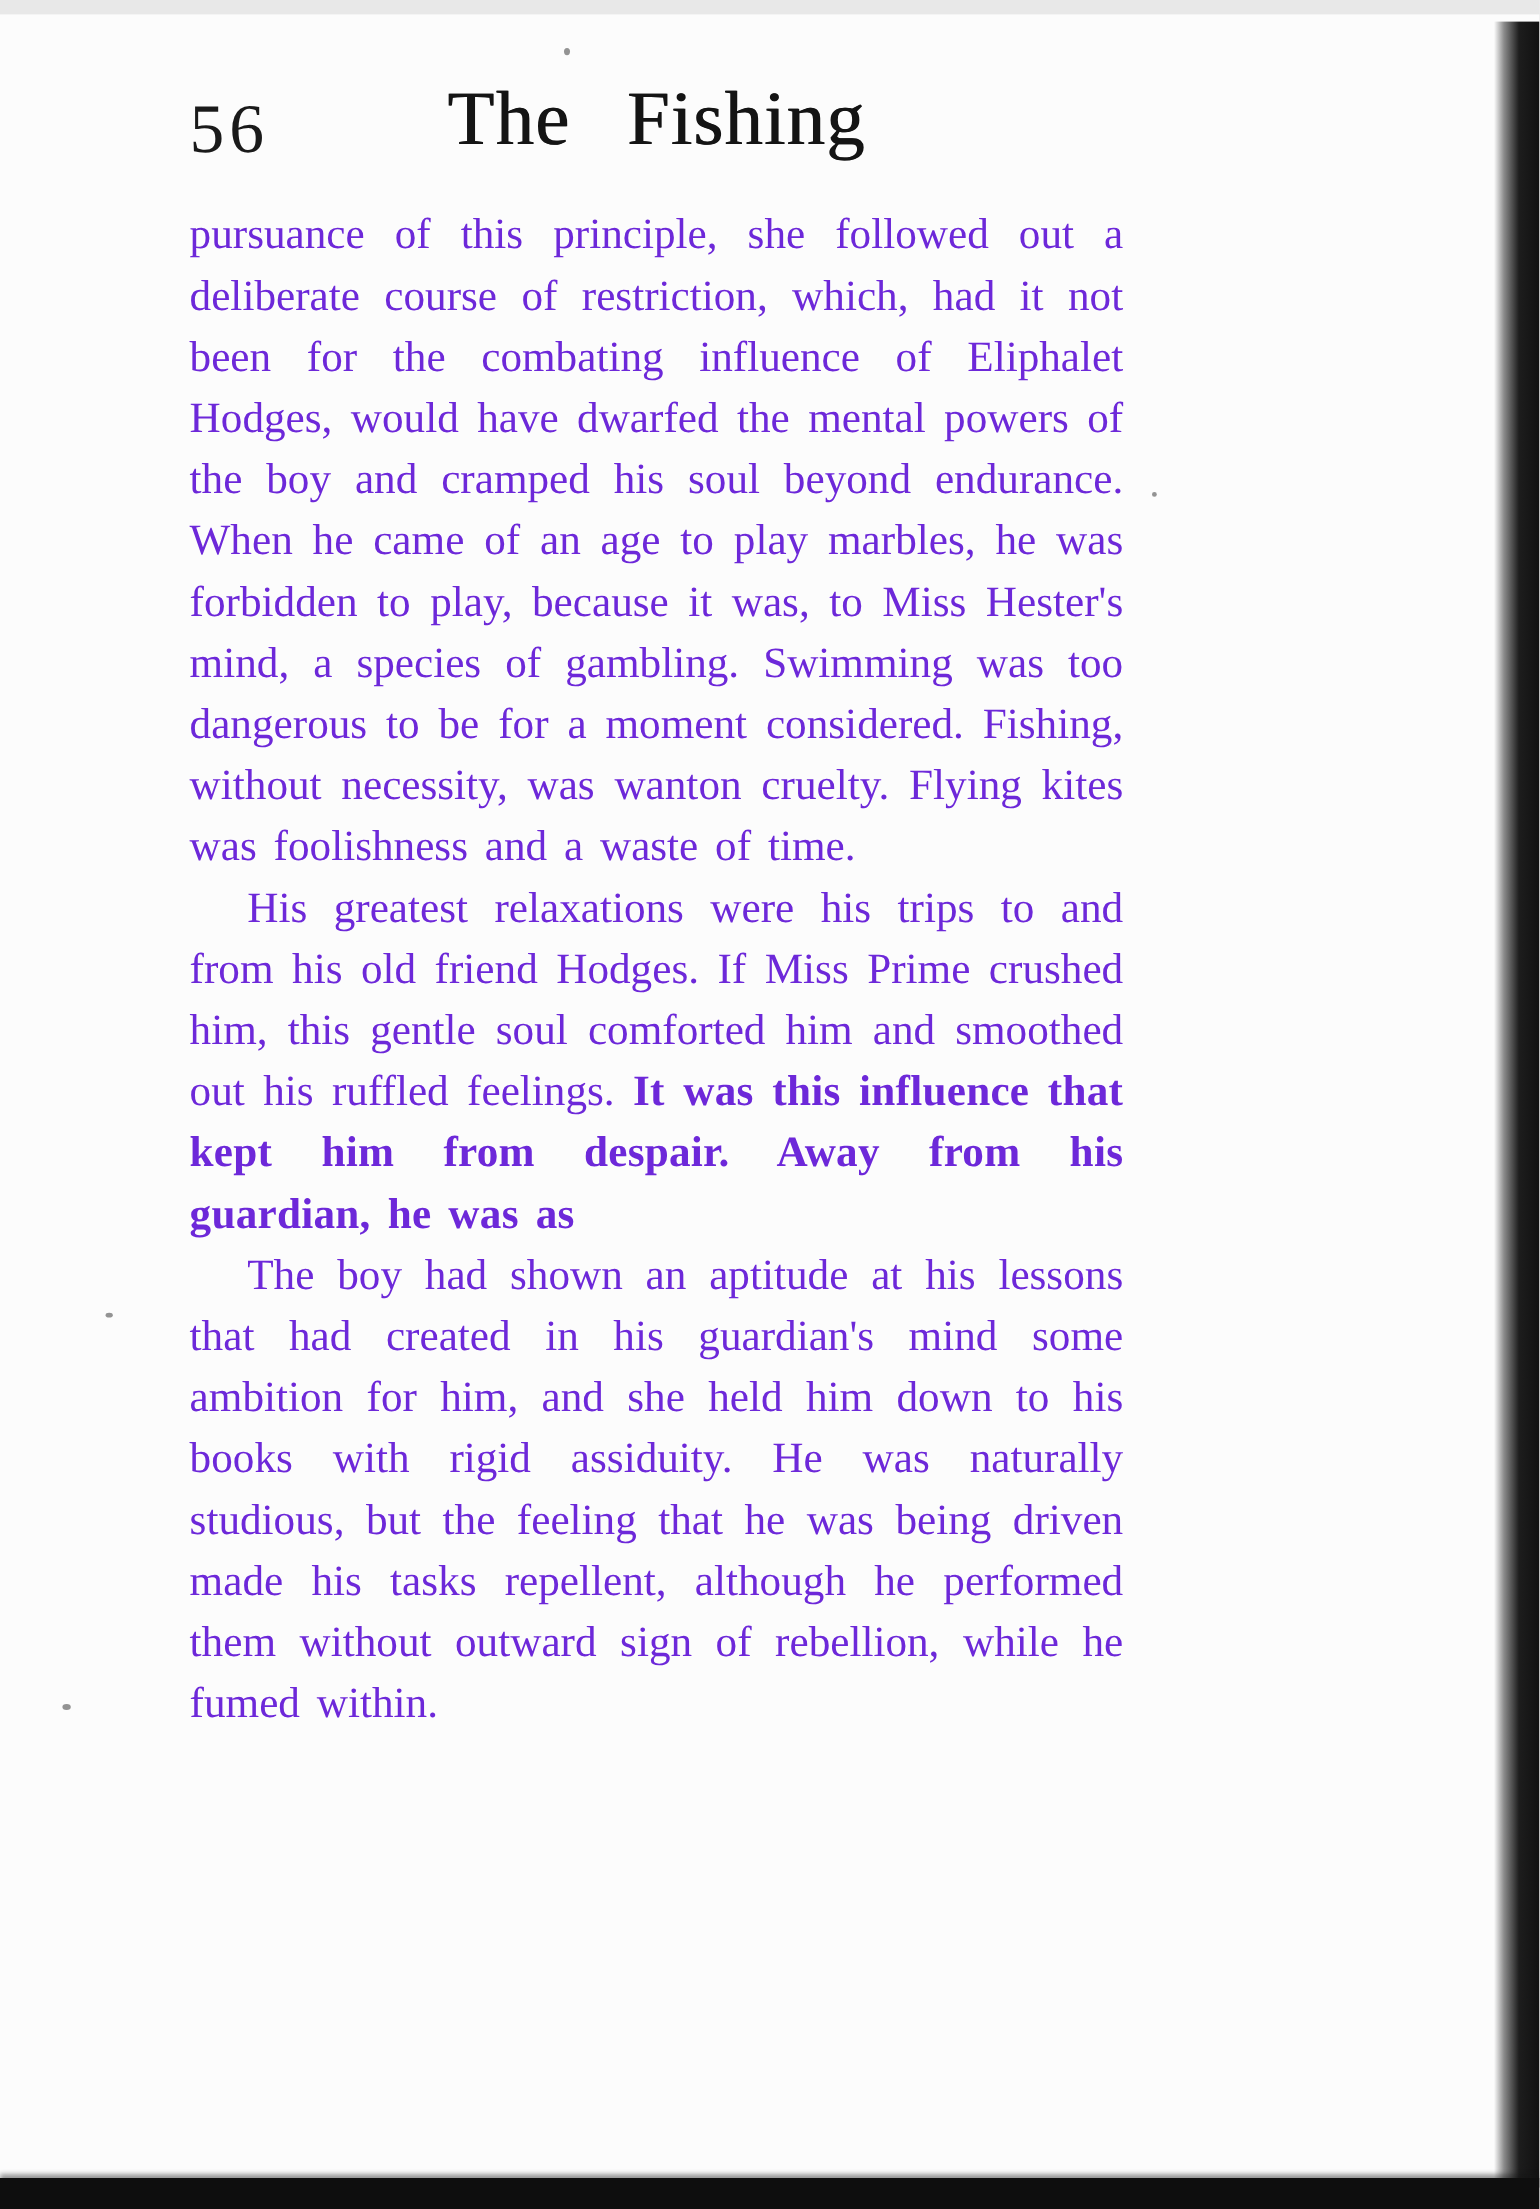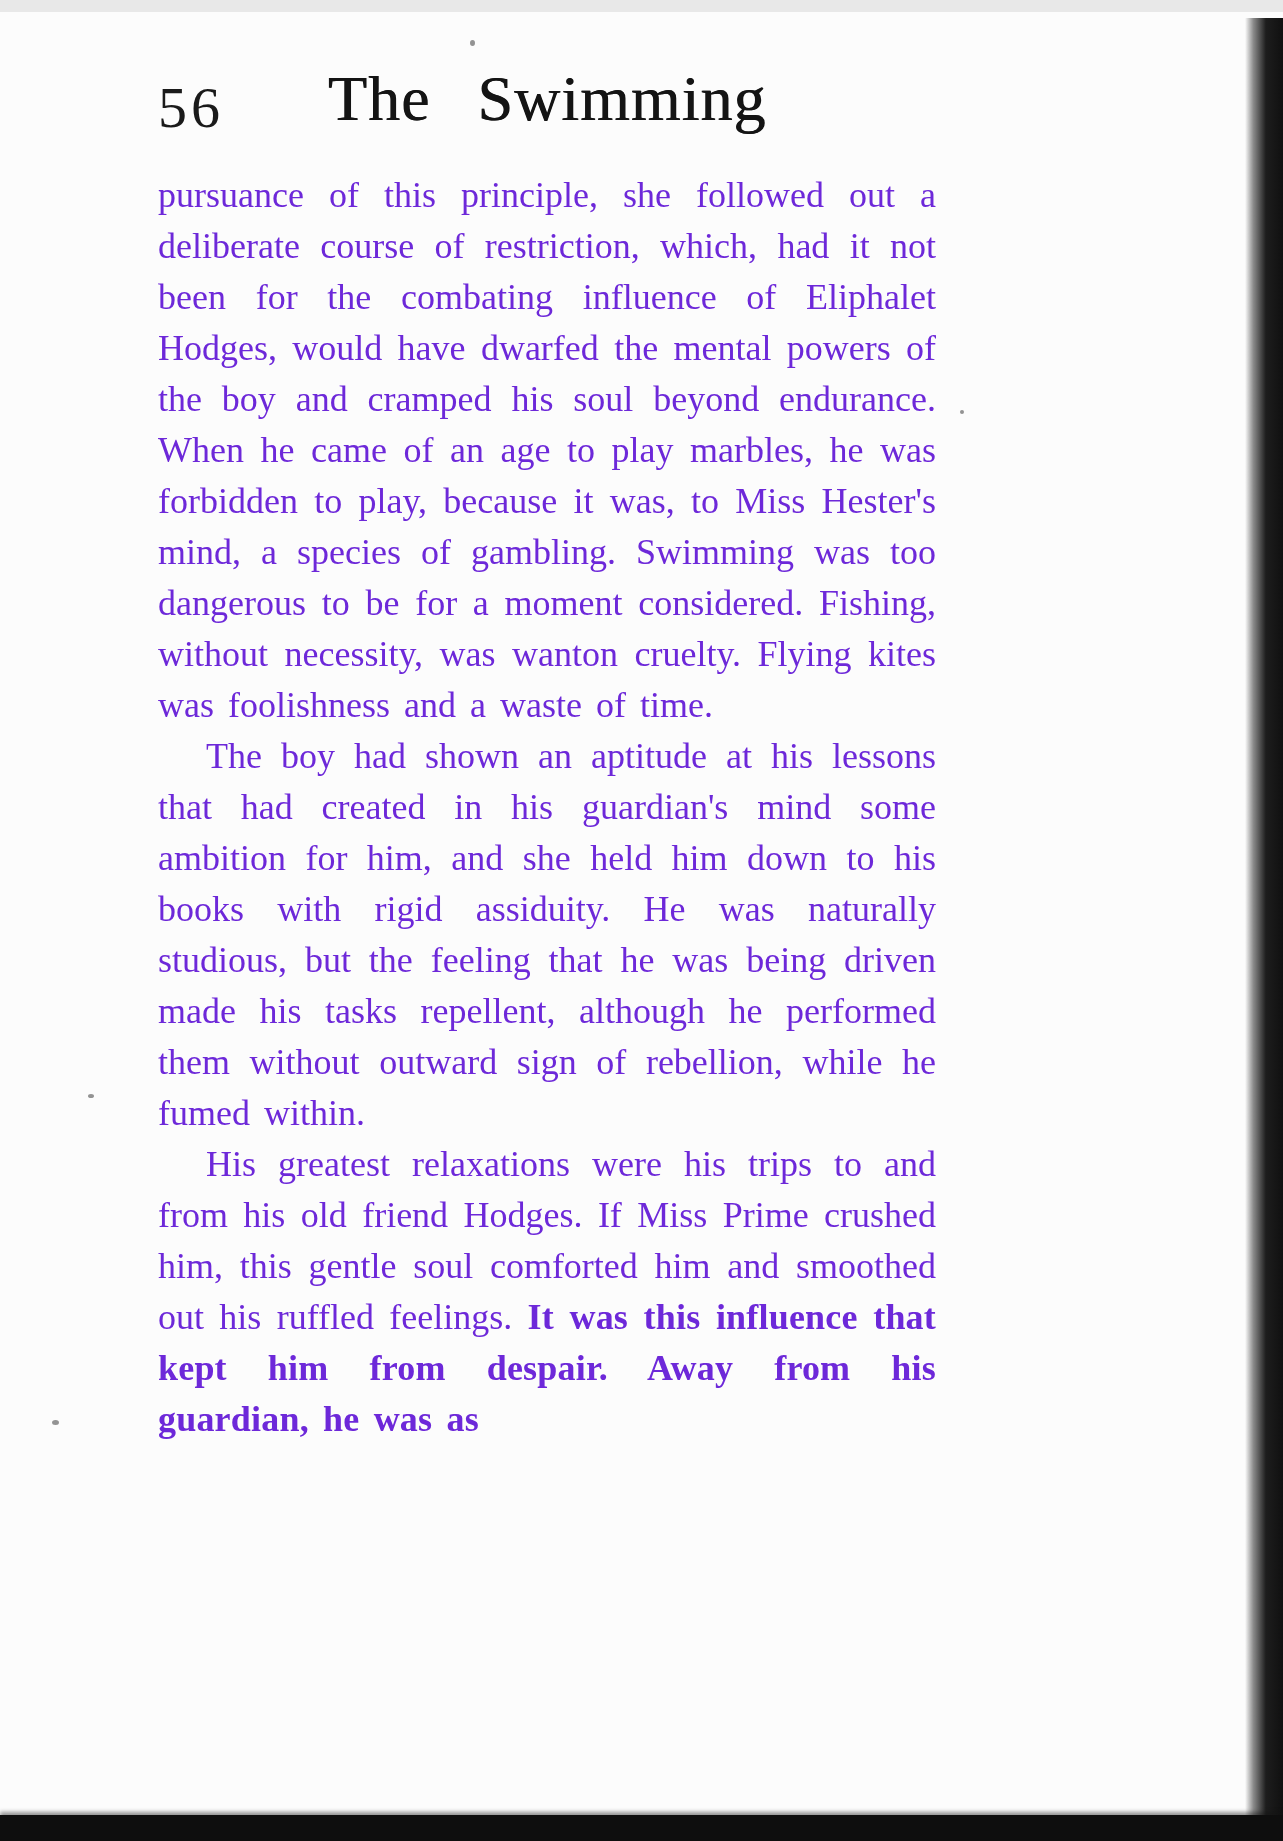--- a/index.html
+++ b/index.html
@@ -94,29 +94,29 @@
   .speck-3 { left: 52px;  top: 1408px; width: 7px; height: 5px; }
   .speck-4 { left: 960px; top: 398px; width: 4px; height: 4px; }
 </style>
 </head>
 <body>
 
 <div class="page">
 
   <header class="page-header">
     <span class="page-number">56</span>
-    <h1 class="book-title">The Swimming</h1>
+    <h1 class="book-title">The Fishing</h1>
   </header>
 
   <main class="text-block">
     <p class="para no-indent">pursuance of this principle, she followed out a deliberate course of restriction, which, had it not been for the combating influence of Eliphalet Hodges, would have dwarfed the mental powers of the boy and cramped his soul beyond endurance. When he came of an age to play marbles, he was forbidden to play, because it was, to Miss Hester's mind, a species of gambling. Swimming was too dangerous to be for a moment considered. Fishing, without necessity, was wanton cruelty. Flying kites was foolishness and a waste of time.</p>
-    <p class="para indent">The boy had shown an aptitude at his lessons that had created in his guardian's mind some ambition for him, and she held him down to his books with rigid assiduity. He was naturally studious, but the feeling that he was being driven made his tasks repellent, although he performed them without outward sign of rebellion, while he fumed within.</p>
     <p class="para indent">
       <span>His greatest relaxations were his trips to and from his old friend Hodges. If Miss Prime crushed him, this gentle soul comforted him and smoothed out his ruffled feelings. </span><span class="heavy">It was this influence that kept him from despair. Away from his guardian, he was as</span>
     </p>
+    <p class="para indent">The boy had shown an aptitude at his lessons that had created in his guardian's mind some ambition for him, and she held him down to his books with rigid assiduity. He was naturally studious, but the feeling that he was being driven made his tasks repellent, although he performed them without outward sign of rebellion, while he fumed within.</p>
   </main>
 
   <div class="scan-strip-right"></div>
   <div class="scan-bar-bottom"></div>
   <div class="scan-speck speck-1"></div>
   <div class="scan-speck speck-2"></div>
   <div class="scan-speck speck-3"></div>
   <div class="scan-speck speck-4"></div>
 
 </div>

